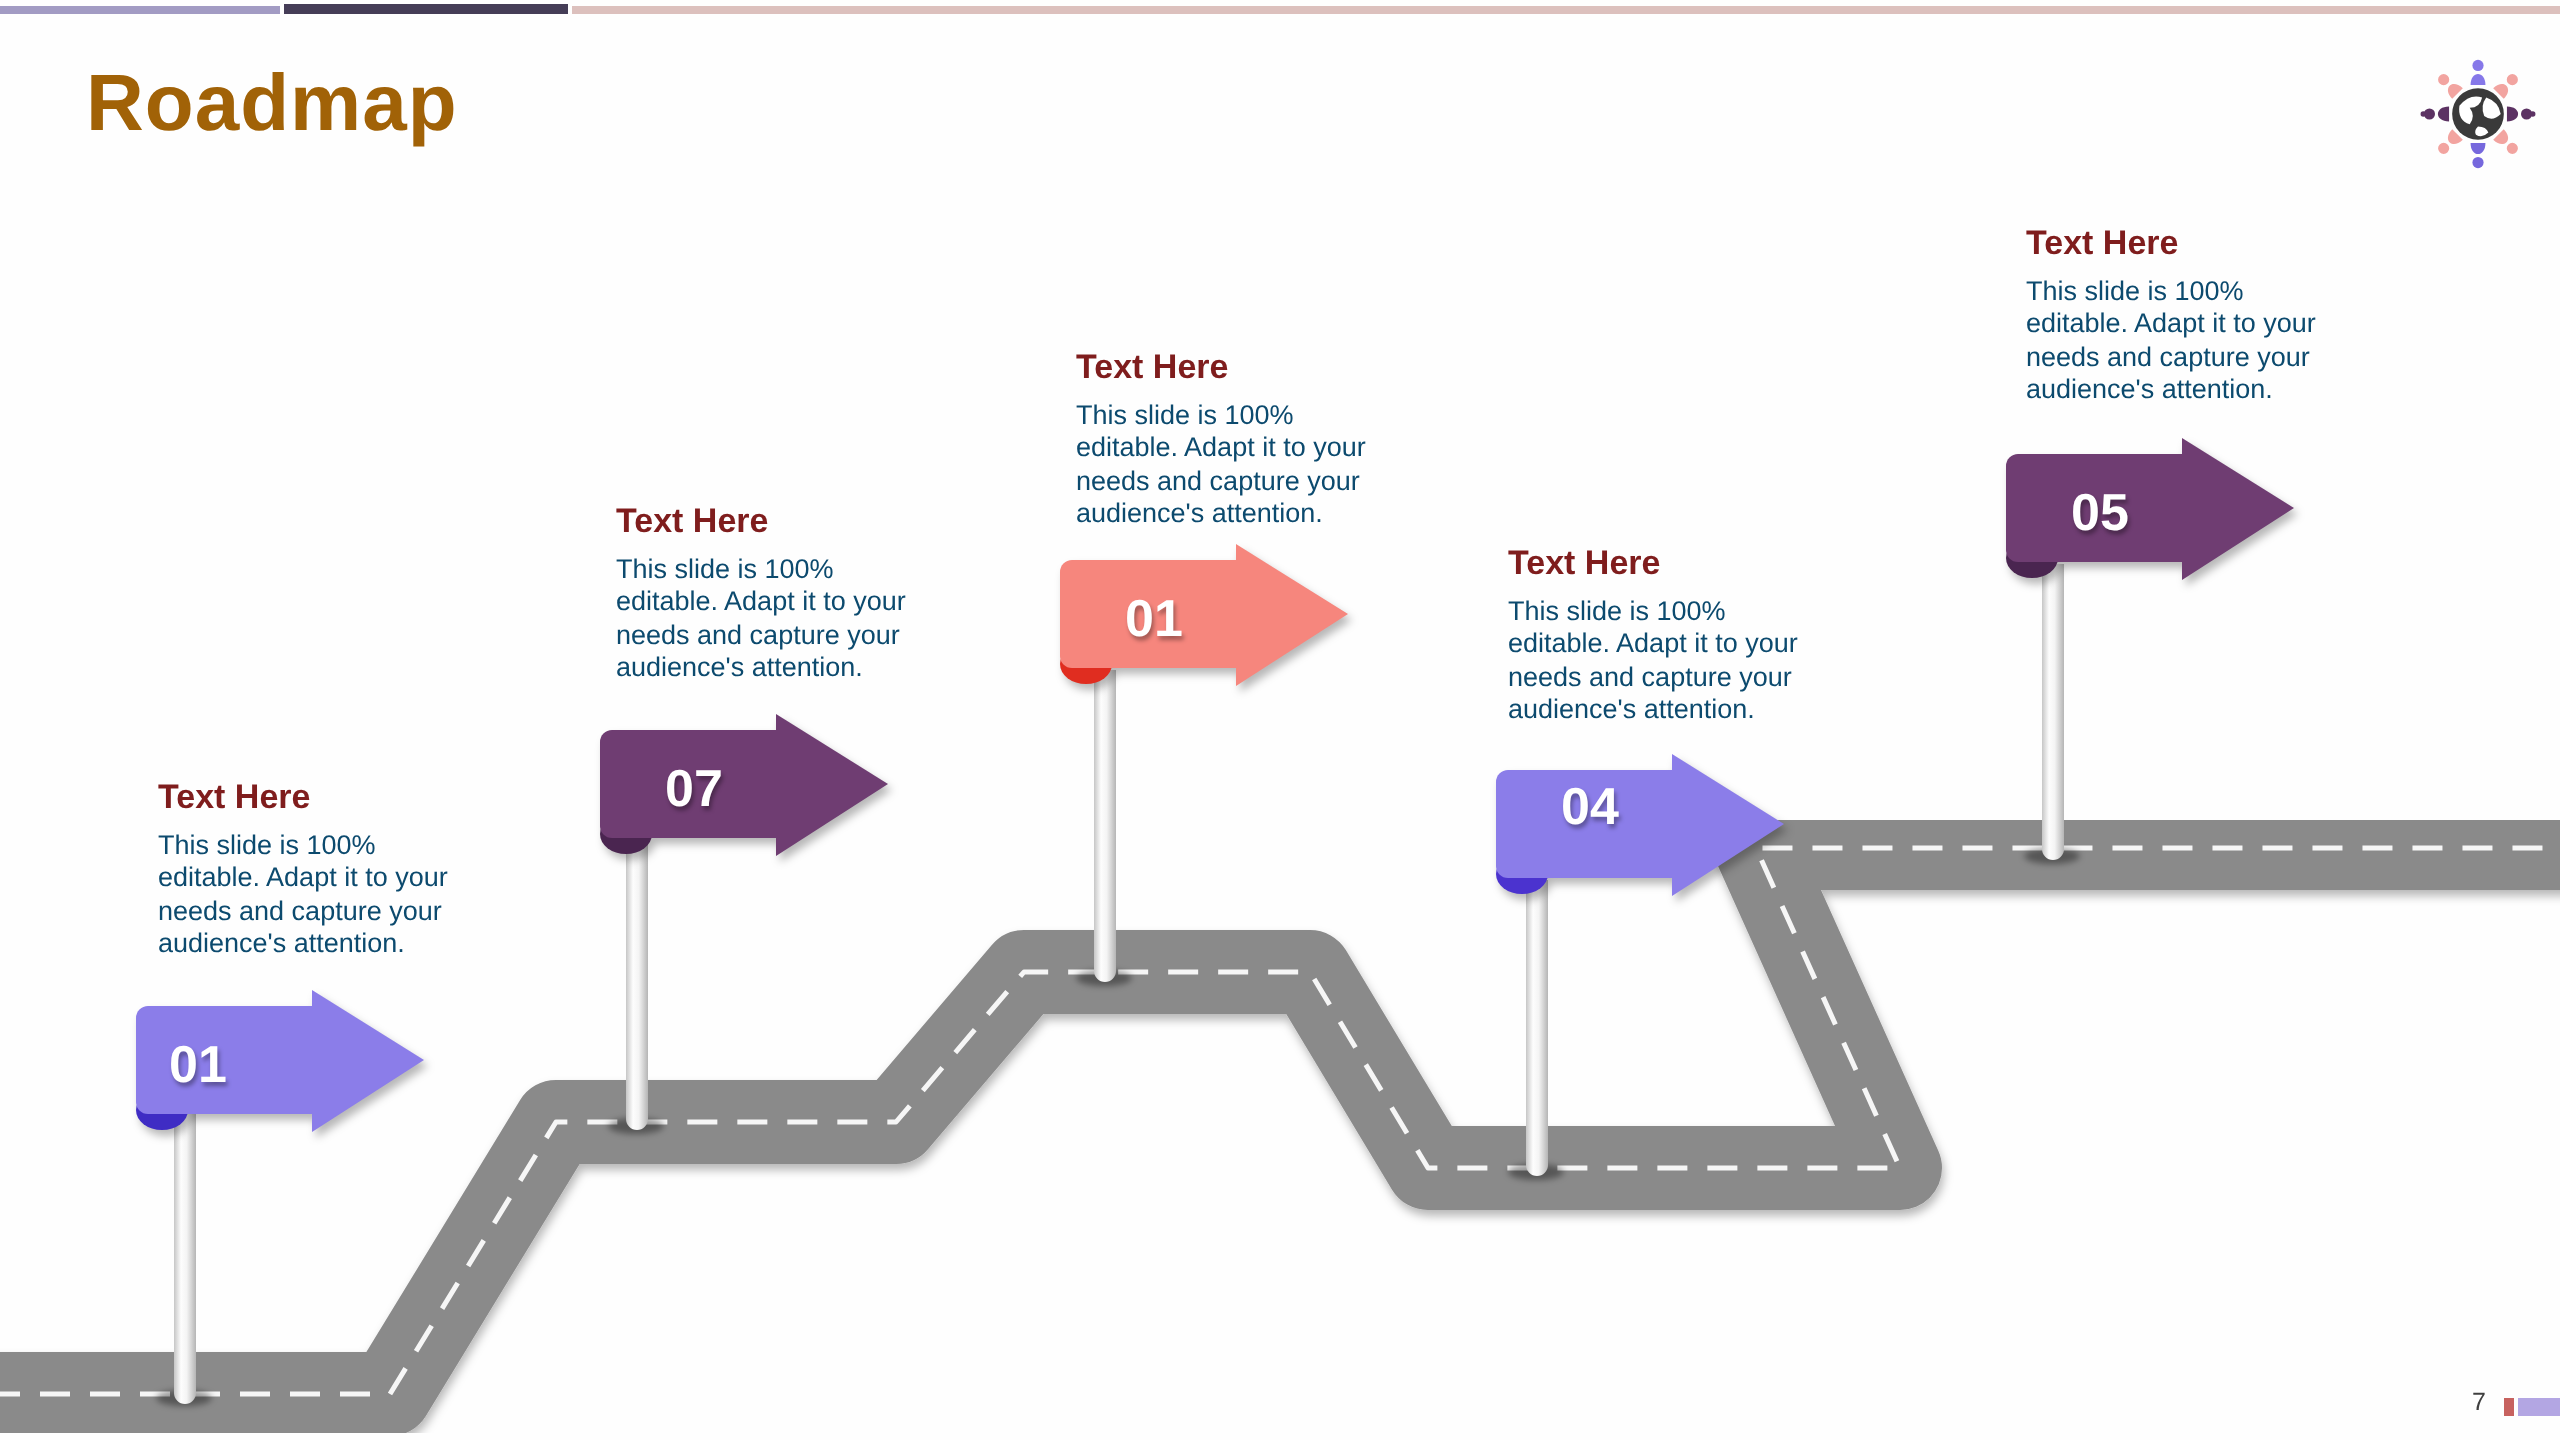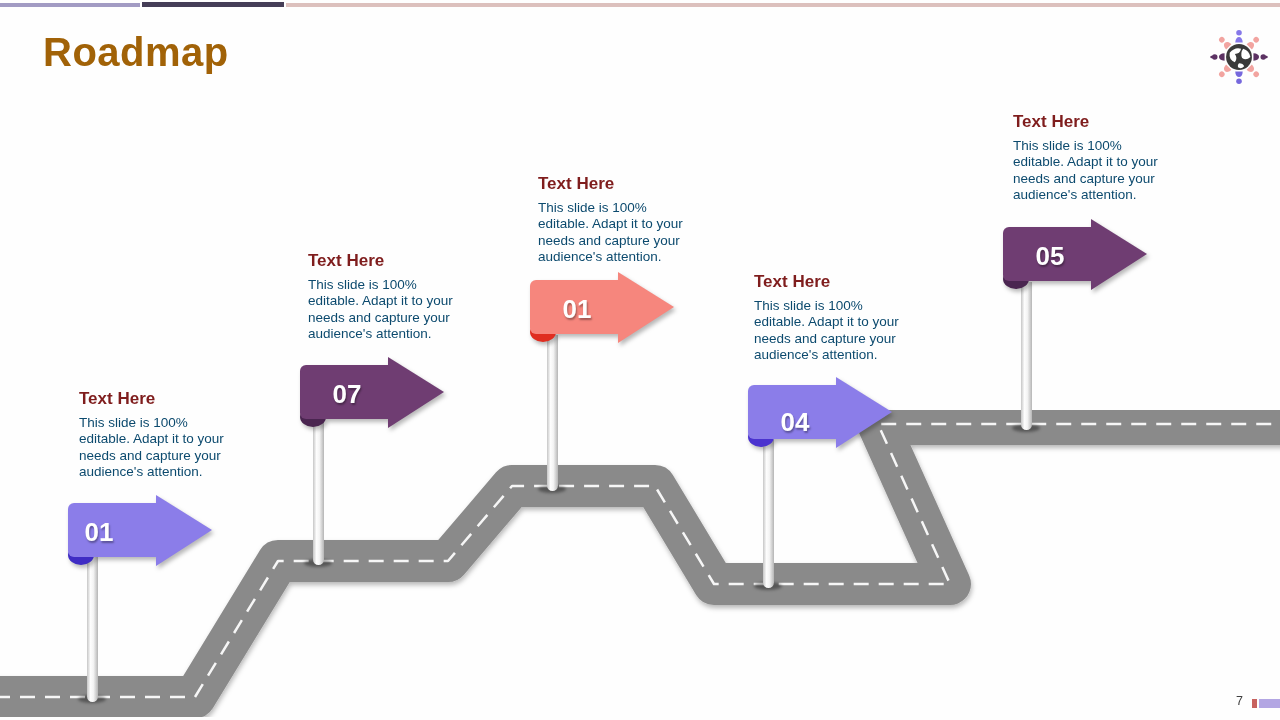--- a/index.html
+++ b/index.html
@@ -138,21 +138,21 @@
   </svg>
   <svg class="sign" style="left:999px;top:217px;" viewBox="0 0 150 76">
     <ellipse cx="17" cy="62" rx="13" ry="10" fill="#4a2550"></ellipse>
     <rect x="4" y="10" width="94" height="54" rx="6" fill="#6f3d72"></rect>
     <polygon points="92,2 148,37 92,73" fill="#6f3d72"></polygon>
   </svg>
 
   <div class="sign-number" style="left:52px;top:517px;">01</div>
   <div class="sign-number" style="left:300px;top:379px;">07</div>
   <div class="sign-number" style="left:530px;top:294px;">01</div>
-  <div class="sign-number" style="left:748px;top:407px;">04</div>
+  <div class="sign-number" style="left:748px;top:388px;">04</div>
   <div class="sign-number" style="left:1003px;top:241px;">05</div>
 
   <div class="textblock" style="left:79px;top:389px;">
     <h3>Text Here</h3>
     <p>This slide is 100% editable. Adapt it to your needs and capture your audience's attention.</p>
   </div>
   <div class="textblock" style="left:308px;top:251px;">
     <h3>Text Here</h3>
     <p>This slide is 100% editable. Adapt it to your needs and capture your audience's attention.</p>
   </div>

